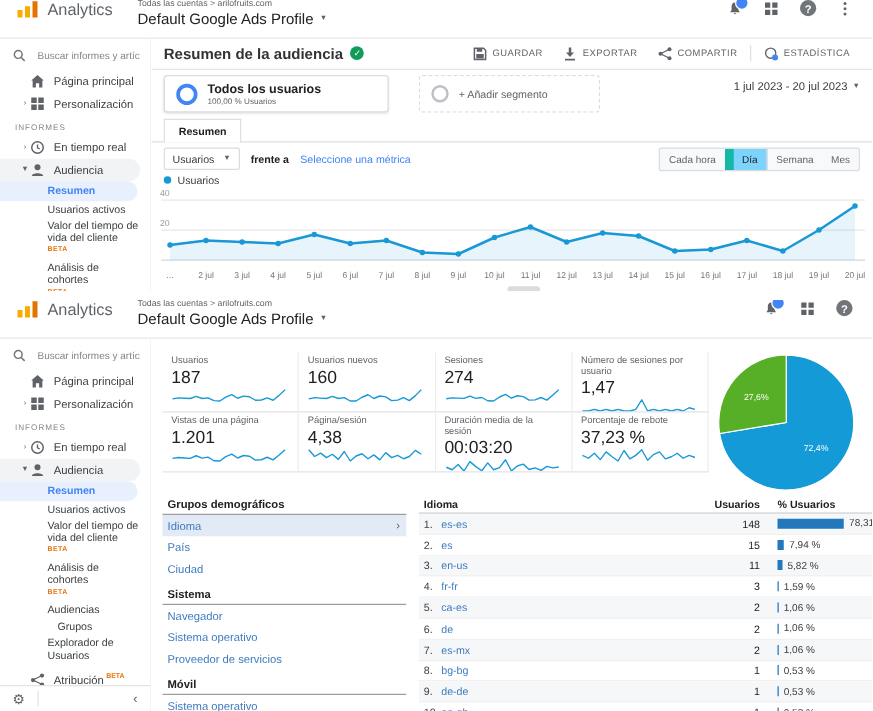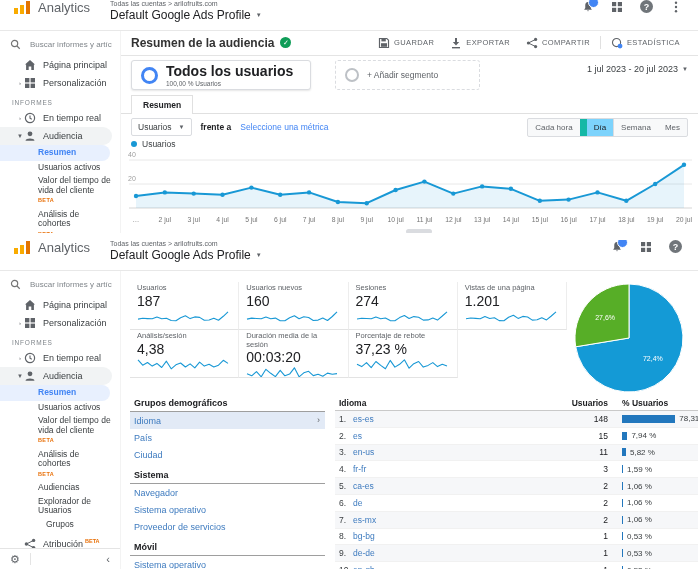--- a/index.html
+++ b/index.html
@@ -61,21 +61,21 @@
   .verified{width:11px;height:11px;border-radius:50%;background:#0f9d58;color:#fff;font-size:7px;
     display:flex;align-items:center;justify-content:center;margin-left:6px;}
   .actions{margin-left:auto;display:flex;align-items:center;}
   .action-btn{display:flex;align-items:center;gap:4px;font-size:7.5px;color:#5f6368;letter-spacing:.4px;
     padding:0 8px;cursor:pointer;}
   .action-sep{width:1px;height:13px;background:#e0e0e0;margin:0 2px;}
   .segment-row{position:absolute;top:26px;left:0;right:0;height:38px;}
   .seg-card{position:absolute;left:10px;top:4px;width:160px;height:28px;border:1px solid #dadce0;border-radius:3px;
     box-shadow:0 1px 2px rgba(0,0,0,.10);display:flex;align-items:center;gap:8px;padding:0 9px;background:#fff;cursor:pointer;}
   .seg-ring{width:11px;height:11px;border:3px solid #4285f4;border-radius:50%;flex:none;}
-  .seg-name{font-size:14px;font-weight:bold;color:#202124;}
+  .seg-name{font-size:10px;font-weight:bold;color:#202124;}
   .seg-detail{font-size:6.5px;color:#5f6368;margin-top:1px;}
   .add-card{position:absolute;left:214px;top:4px;width:125px;height:28px;border:1px dashed #dadce0;border-radius:3px;
     display:flex;align-items:center;gap:8px;padding:0 9px;color:#5f6368;font-size:8.5px;cursor:pointer;}
   .add-ring{width:10px;height:10px;border:2px solid #bdc1c6;border-radius:50%;flex:none;}
   .date-range{position:absolute;right:10px;top:8px;font-size:9px;color:#3c4043;display:flex;align-items:center;gap:4px;cursor:pointer;}
   .tab-row{position:absolute;top:64px;left:0;right:0;height:19px;border-bottom:1px solid #e0e0e0;}
   .tab{position:absolute;left:10px;top:1px;height:18px;padding:0 11px;background:#fff;border:1px solid #e0e0e0;
     border-bottom:none;font-size:8.5px;font-weight:bold;color:#202124;display:flex;align-items:center;cursor:pointer;}
   .controls-row{position:absolute;top:88px;left:0;right:0;height:18px;display:flex;align-items:center;padding:0 10px;gap:9px;}
   .metric-dd{border:1px solid #dadce0;border-radius:2px;height:16px;display:flex;align-items:center;gap:7px;
@@ -449,25 +449,25 @@
           <div>Valor del tiempo de vida del cliente</div>
           <div class="beta">BETA</div>
         </div>
         <div class="sb-child">
           <div>Análisis de cohortes</div>
           <div class="beta">BETA</div>
         </div>
         <div class="sb-child">
           <div>Audiencias</div>
         </div>
-        <div class="sb-child">
-          <div>Explorador de Usuarios</div>
-        </div>
         <div class="sb-child indent2">
           <div>Grupos</div>
+        </div>
+        <div class="sb-child">
+          <div>Explorador de Usuarios</div>
         </div>
         <div class="sb-item sb-attrib">
           <span class="chev"></span>
           <svg viewBox="0 0 12 12" class="ic ">
             <path d="M9.6 2.4L2.4 6L9.6 9.6" stroke="#5f6368" fill="none" stroke-width="1"></path>
             <circle cx="9.6" cy="2.4" r="1.7" fill="#5f6368"></circle>
             <circle cx="2.4" cy="6" r="1.7" fill="#5f6368"></circle>
             <circle cx="9.6" cy="9.6" r="1.7" fill="#5f6368"></circle>
           </svg>
           <span class="sb-label">Atribución</span>
@@ -496,28 +496,35 @@
             </svg>
           </div>
           <div class="card">
             <div class="card-label">Sesiones</div>
             <div class="card-value">274</div>
             <svg viewBox="0 0 92 12" class="spark">
               <polyline points="1.0,9.0 5.7,8.3 10.5,8.5 15.2,8.7 19.9,6.9 24.7,8.7 29.4,8.0 34.2,10.6 38.9,10.8 43.6,7.6 48.4,5.5 53.1,8.5 57.8,6.6 62.6,7.3 67.3,10.1 72.1,9.9 76.8,8.0 81.5,10.1 86.3,6.0 91.0,1.8" fill="none" stroke="#1898d5" stroke-width="1.1" stroke-linejoin="round"></polyline>
             </svg>
           </div>
           <div class="card">
+            <div class="card-label">Número de sesiones por usuario</div>
+            <div class="card-value">1,47</div>
+            <svg viewBox="0 0 92 12" class="spark">
+              <polyline points="1.0,10.8 5.7,10.8 10.5,9.5 15.2,10.8 19.9,9.5 24.7,10.8 29.4,9.5 34.2,10.8 38.9,10.8 43.6,9.5 48.4,1.8 53.1,10.8 57.8,9.5 62.6,10.8 67.3,9.5 72.1,10.8 76.8,9.5 81.5,10.8 86.3,8.2 91.0,9.5" fill="none" stroke="#1898d5" stroke-width="1.1" stroke-linejoin="round"></polyline>
+            </svg>
+          </div>
+          <div class="card">
             <div class="card-label">Vistas de una página</div>
             <div class="card-value">1.201</div>
             <svg viewBox="0 0 92 12" class="spark">
               <polyline points="1.0,8.7 5.7,8.0 10.5,8.4 15.2,8.7 19.9,6.6 24.7,8.5 29.4,7.7 34.2,10.6 38.9,10.8 43.6,7.3 48.4,5.3 53.1,8.4 57.8,6.4 62.6,7.0 67.3,10.1 72.1,9.8 76.8,7.8 81.5,9.9 86.3,6.0 91.0,1.8" fill="none" stroke="#1898d5" stroke-width="1.1" stroke-linejoin="round"></polyline>
             </svg>
           </div>
           <div class="card">
-            <div class="card-label">Análisis/sesión</div>
+            <div class="card-label">Página/sesión</div>
             <div class="card-value">4,38</div>
             <svg viewBox="0 0 92 12" class="spark">
               <polyline points="1.0,1.8 5.7,7.2 10.5,4.5 15.2,8.1 19.9,5.4 24.7,9.5 29.4,3.2 34.2,10.8 38.9,6.8 43.6,5.0 48.4,9.0 53.1,5.9 57.8,9.9 62.6,4.1 67.3,8.1 72.1,6.3 76.8,9.0 81.5,7.2 86.3,2.3 91.0,5.4" fill="none" stroke="#1898d5" stroke-width="1.1" stroke-linejoin="round"></polyline>
             </svg>
           </div>
           <div class="card">
             <div class="card-label">Duración media de la sesión</div>
             <div class="card-value">00:03:20</div>
             <svg viewBox="0 0 92 12" class="spark">
               <polyline points="1.0,7.8 5.7,9.8 10.5,5.6 15.2,10.8 19.9,3.3 24.7,7.3 29.4,10.6 34.2,4.3 38.9,9.8 43.6,8.1 48.4,1.8 53.1,10.8 57.8,6.8 62.6,5.3 67.3,9.6 72.1,8.3 76.8,10.3 81.5,7.1 86.3,8.3 91.0,7.6" fill="none" stroke="#1898d5" stroke-width="1.1" stroke-linejoin="round"></polyline>

